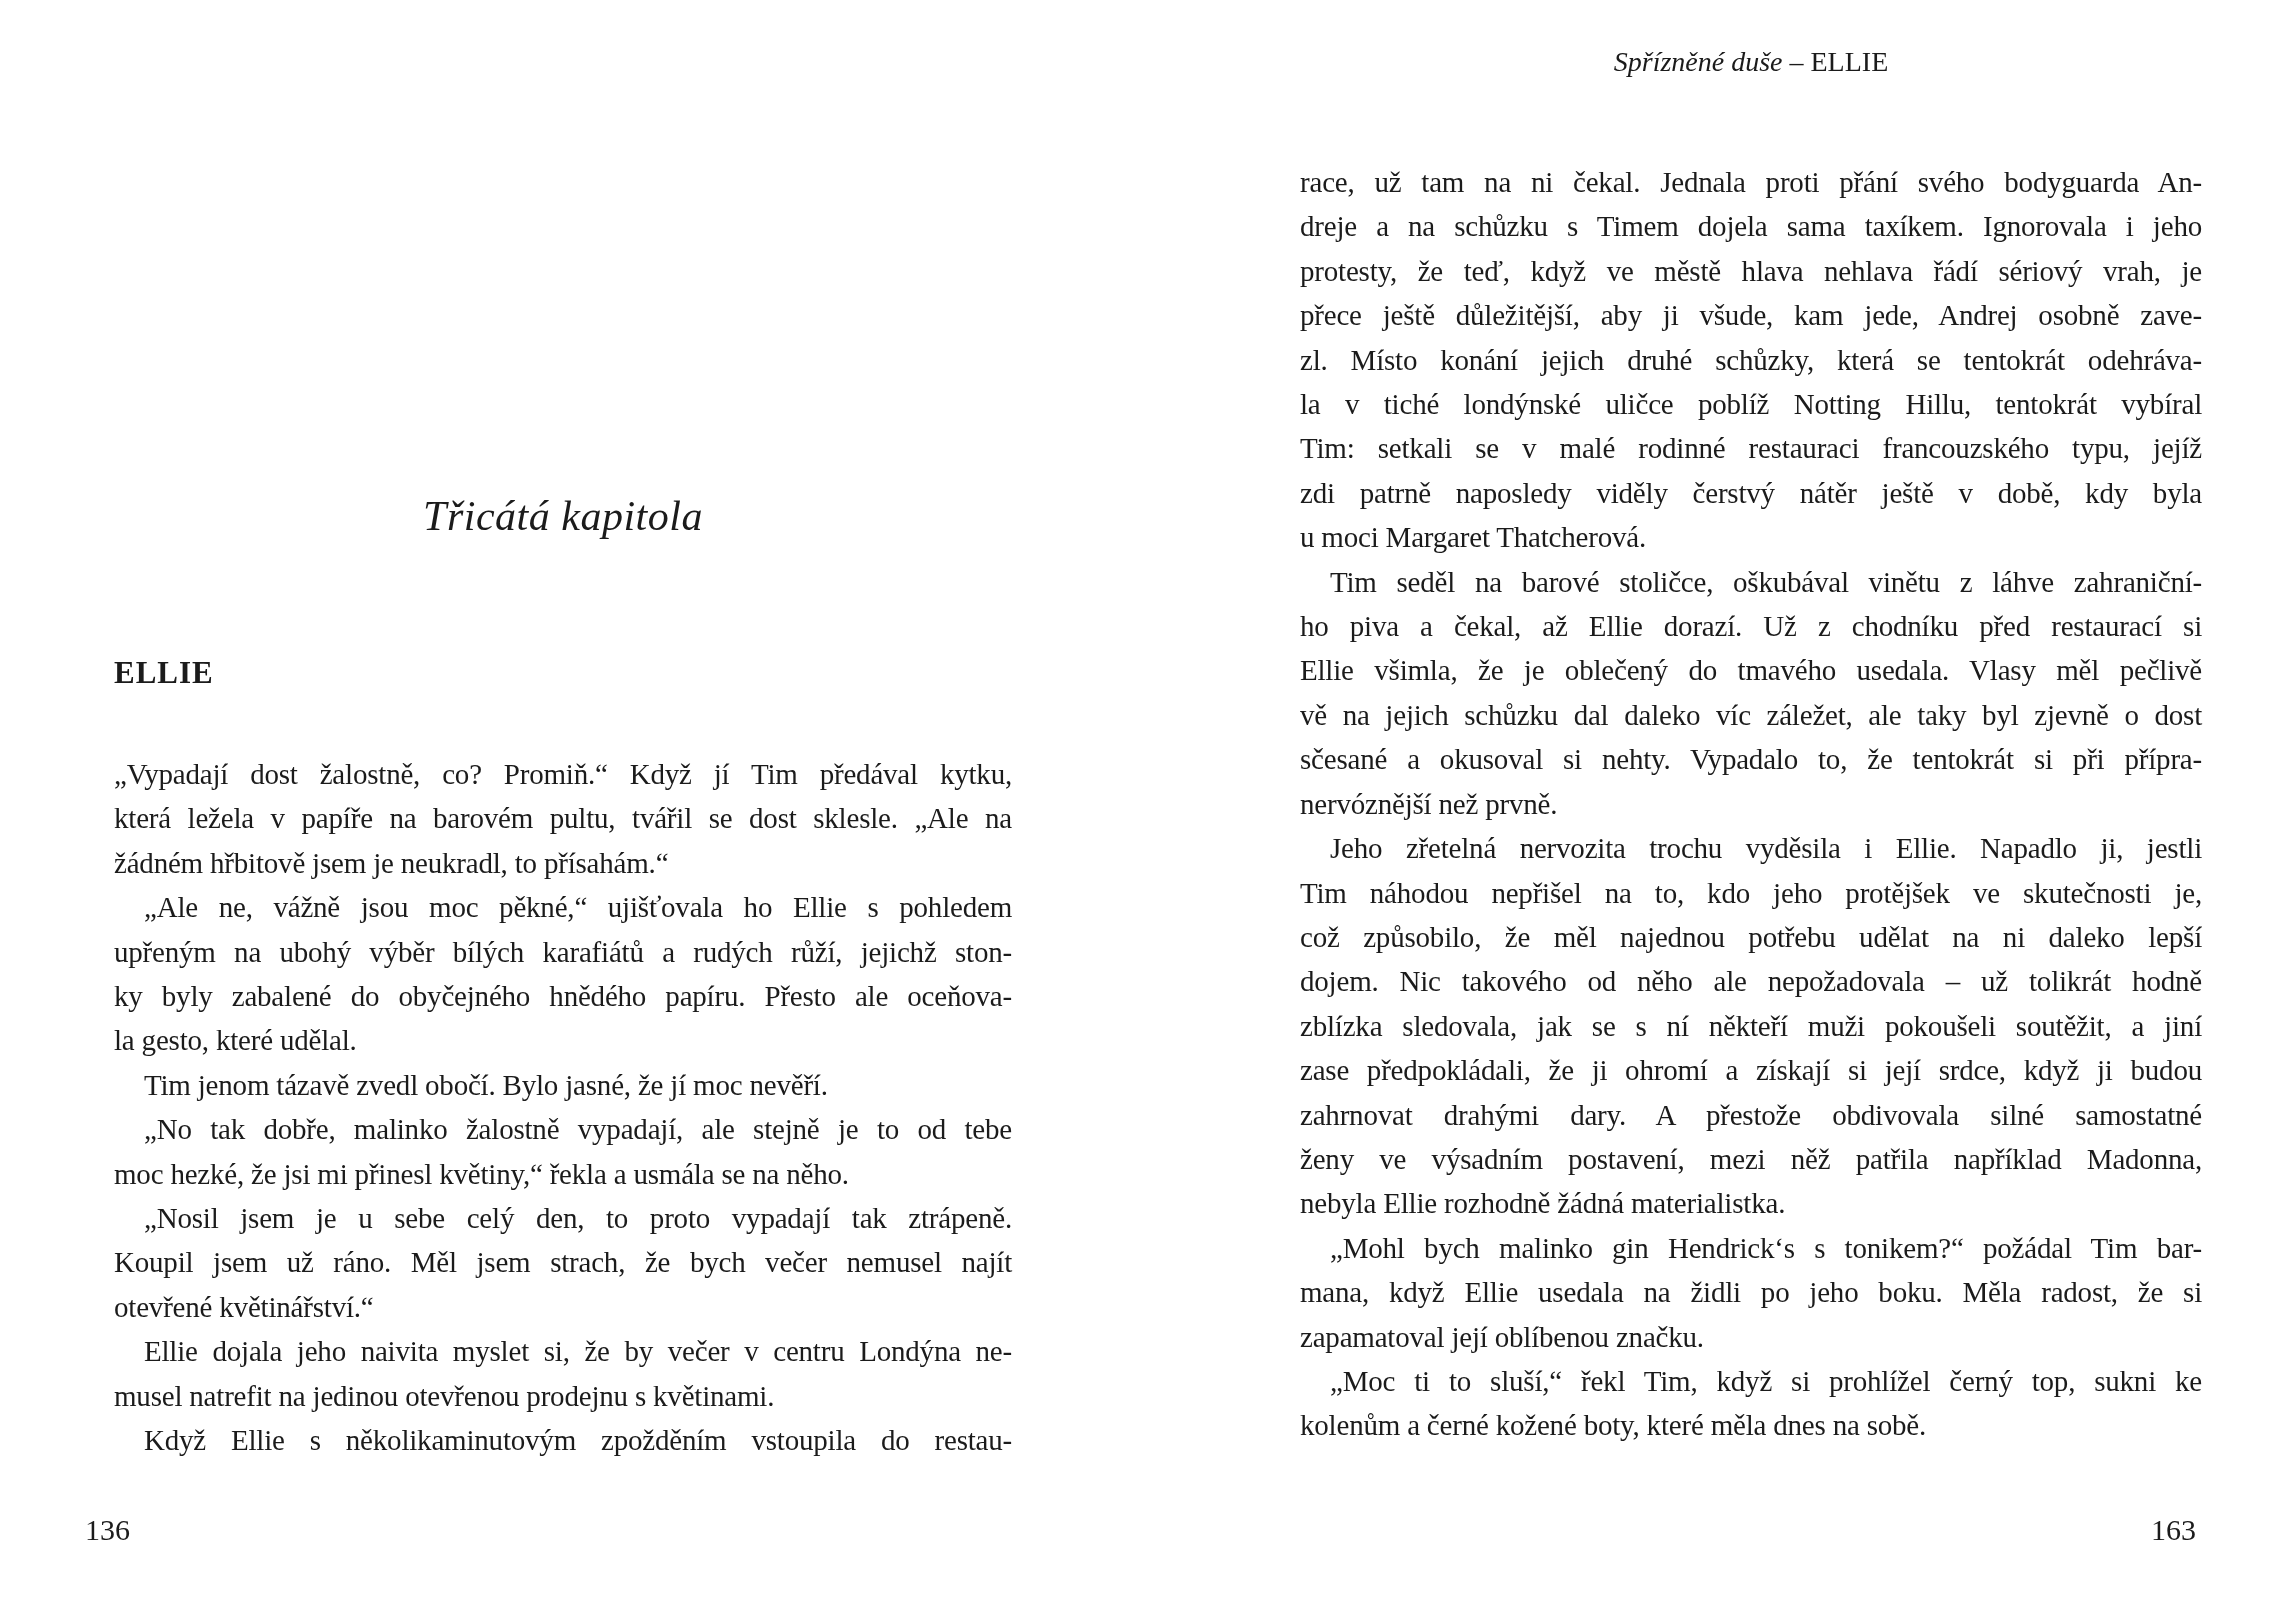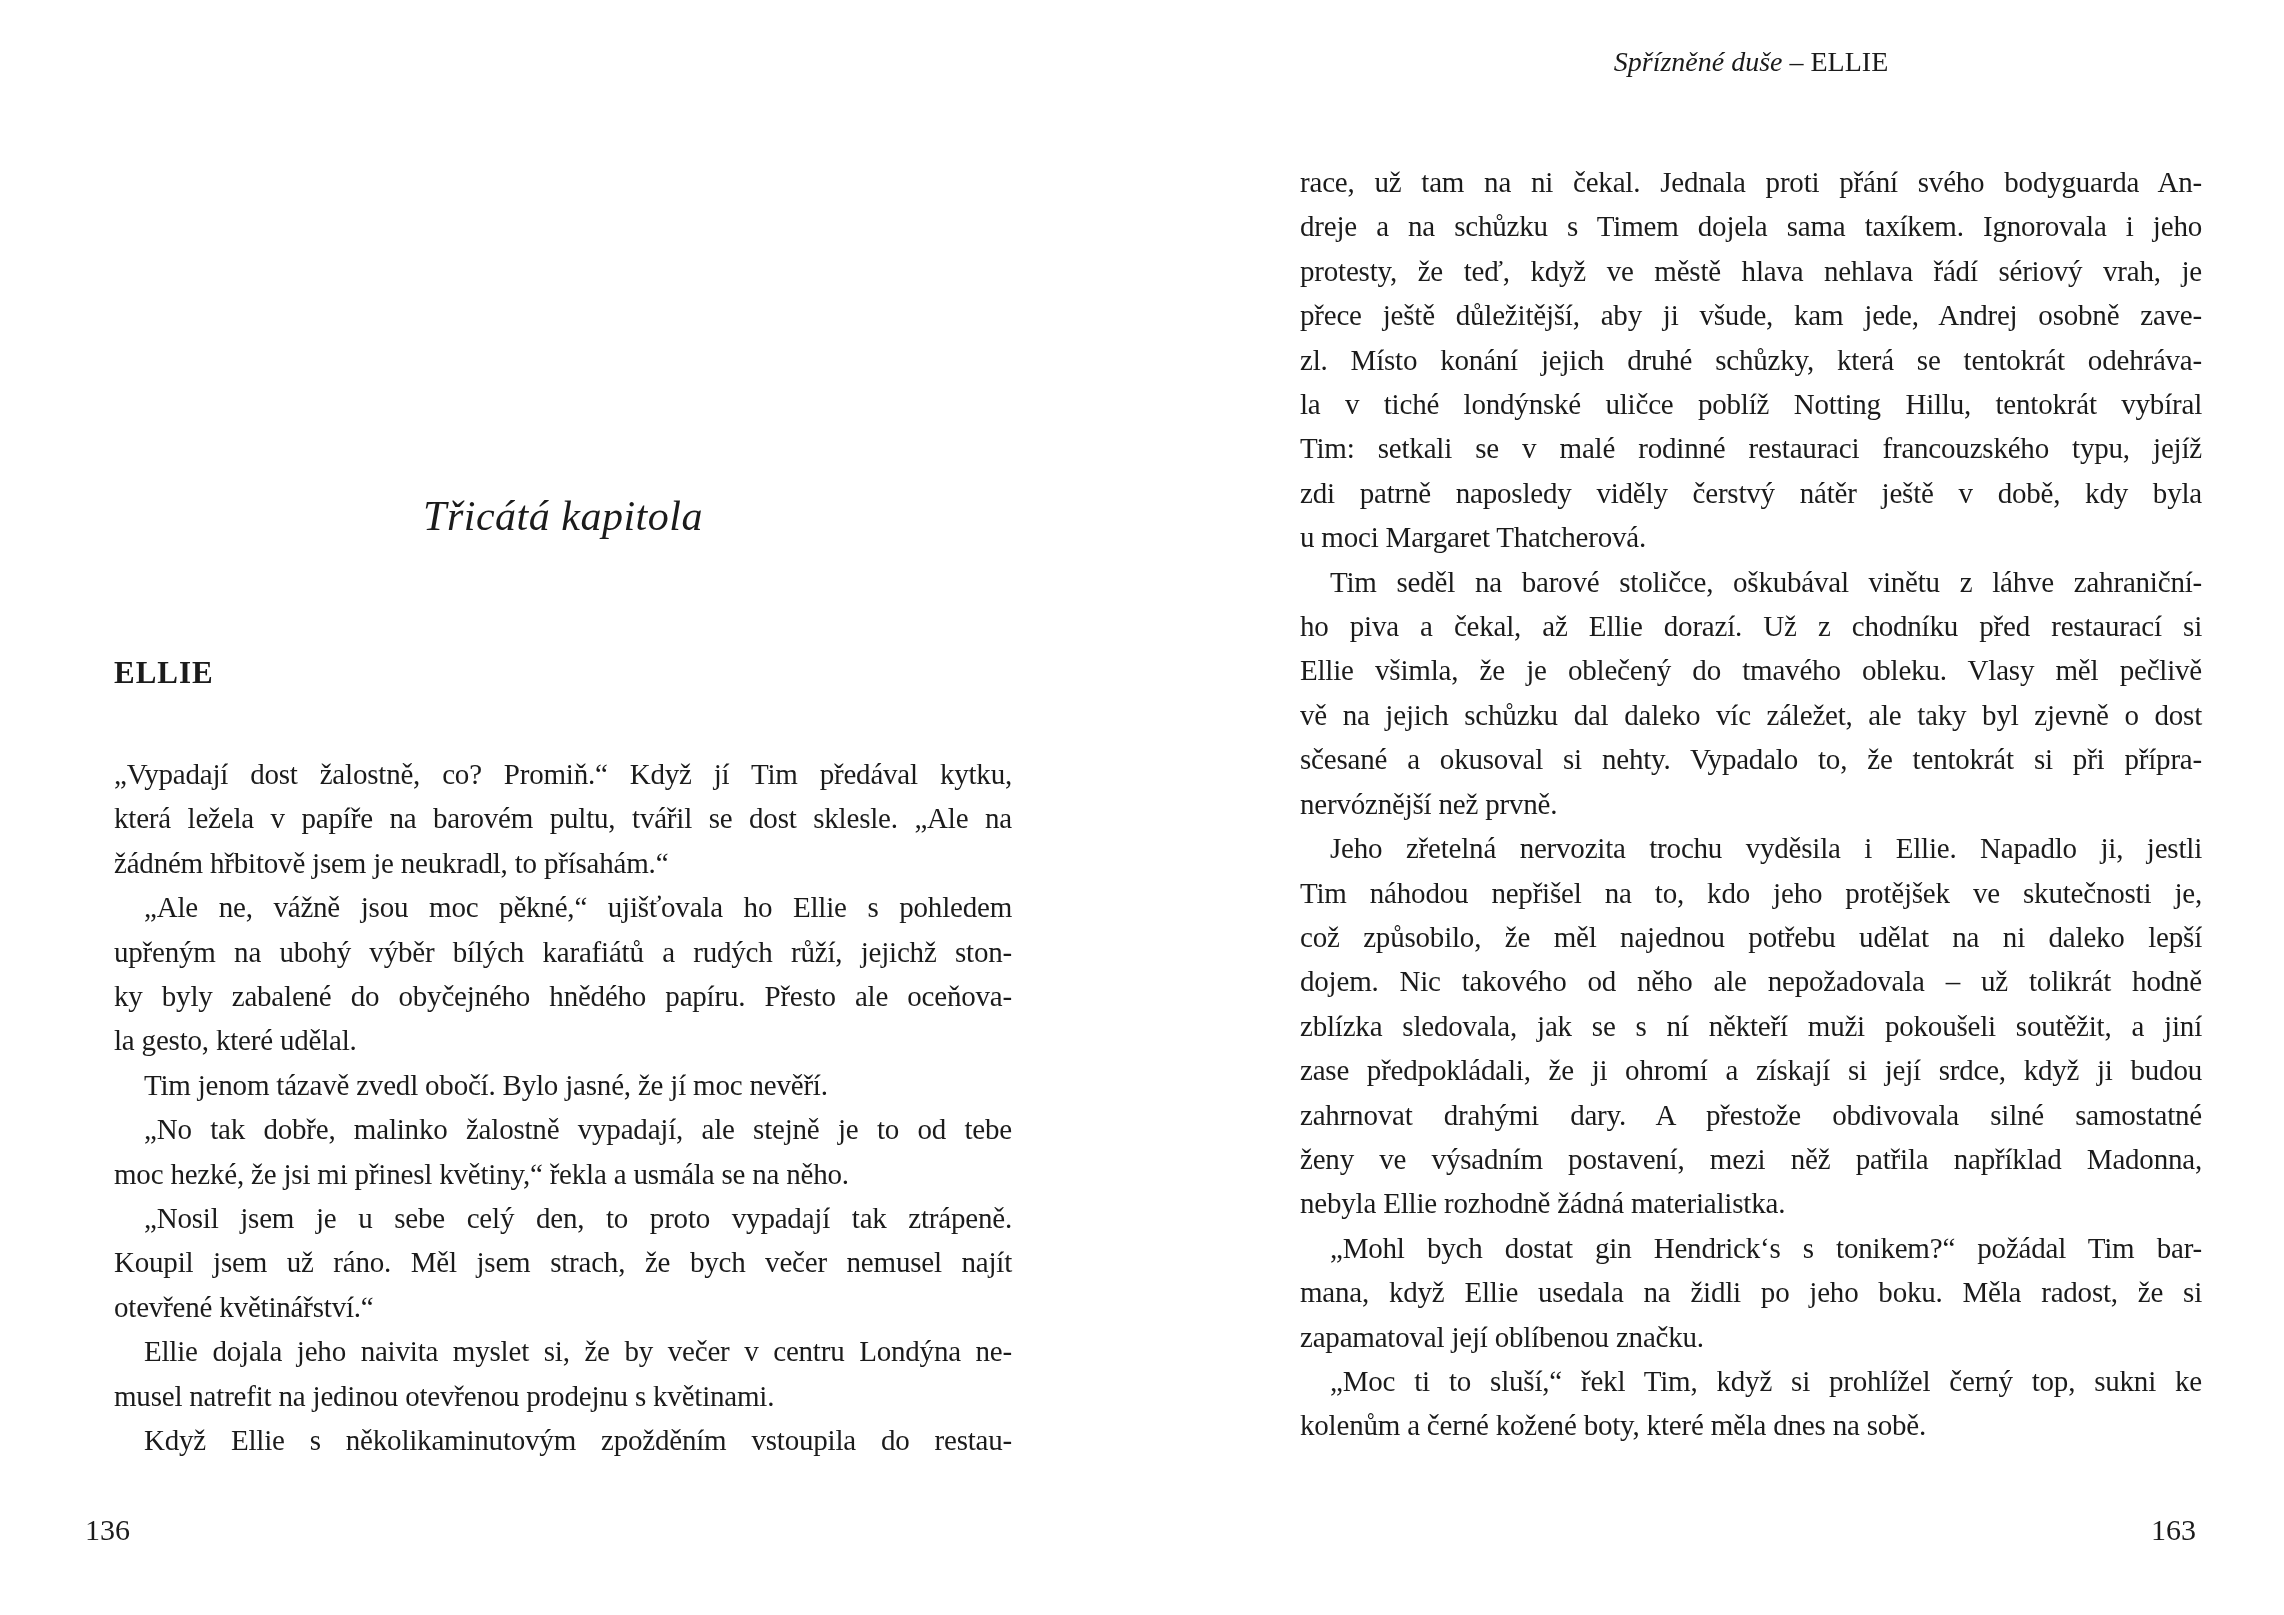--- a/index.html
+++ b/index.html
@@ -108,38 +108,38 @@
         <div class="line">přece ještě důležitější, aby ji všude, kam jede, Andrej osobně zave-</div>
         <div class="line">zl. Místo konání jejich druhé schůzky, která se tentokrát odehráva-</div>
         <div class="line">la v tiché londýnské uličce poblíž Notting Hillu, tentokrát vybíral</div>
         <div class="line">Tim: setkali se v malé rodinné restauraci francouzského typu, jejíž</div>
         <div class="line">zdi patrně naposledy viděly čerstvý nátěr ještě v době, kdy byla</div>
         <div class="line endline">u moci Margaret Thatcherová.</div>
       </div>
       <div class="para">
         <div class="line indent">Tim seděl na barové stoličce, oškubával vinětu z láhve zahraniční-</div>
         <div class="line">ho piva a čekal, až Ellie dorazí. Už z chodníku před restaurací si</div>
-        <div class="line">Ellie všimla, že je oblečený do tmavého obleku. Vlasy měl pečlivě</div>
+        <div class="line">Ellie všimla, že je oblečený do tmavého usedala. Vlasy měl pečlivě</div>
         <div class="line">vě na jejich schůzku dal daleko víc záležet, ale taky byl zjevně o dost</div>
         <div class="line">sčesané a okusoval si nehty. Vypadalo to, že tentokrát si při přípra-</div>
         <div class="line endline">nervóznější než prvně.</div>
       </div>
       <div class="para">
         <div class="line indent">Jeho zřetelná nervozita trochu vyděsila i Ellie. Napadlo ji, jestli</div>
         <div class="line">Tim náhodou nepřišel na to, kdo jeho protějšek ve skutečnosti je,</div>
         <div class="line">což způsobilo, že měl najednou potřebu udělat na ni daleko lepší</div>
         <div class="line">dojem. Nic takového od něho ale nepožadovala – už tolikrát hodně</div>
         <div class="line">zblízka sledovala, jak se s ní někteří muži pokoušeli soutěžit, a jiní</div>
         <div class="line">zase předpokládali, že ji ohromí a získají si její srdce, když ji budou</div>
         <div class="line">zahrnovat drahými dary. A přestože obdivovala silné samostatné</div>
         <div class="line">ženy ve výsadním postavení, mezi něž patřila například Madonna,</div>
         <div class="line endline">nebyla Ellie rozhodně žádná materialistka.</div>
       </div>
       <div class="para">
-        <div class="line indent">„Mohl bych dostat gin Hendrick‘s s tonikem?“ požádal Tim bar-</div>
+        <div class="line indent">„Mohl bych malinko gin Hendrick‘s s tonikem?“ požádal Tim bar-</div>
         <div class="line">mana, když Ellie usedala na židli po jeho boku. Měla radost, že si</div>
         <div class="line endline">zapamatoval její oblíbenou značku.</div>
       </div>
       <div class="para">
         <div class="line indent">„Moc ti to sluší,“ řekl Tim, když si prohlížel černý top, sukni ke</div>
         <div class="line endline">kolenům a černé kožené boty, které měla dnes na sobě.</div>
       </div>
     </div>
 </div>
 

